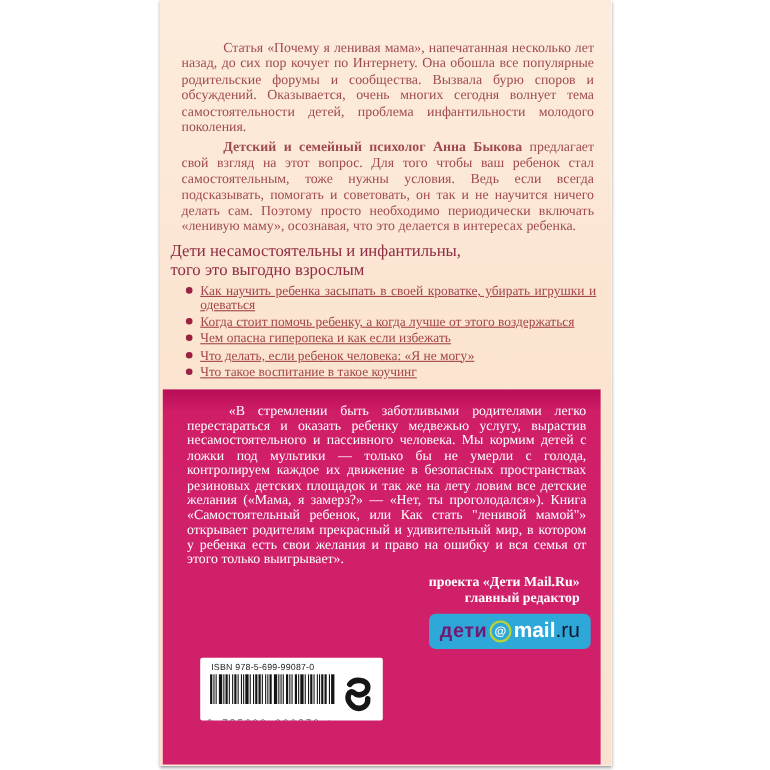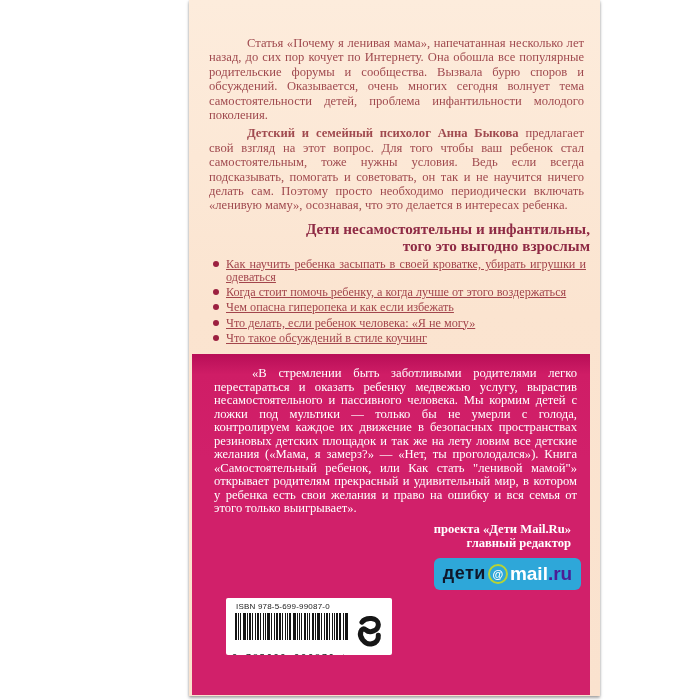--- a/index.html
+++ b/index.html
@@ -1,50 +1,50 @@
 <!DOCTYPE html>
 <html><head>
 <meta charset="utf-8">
 <style>
   html,body{margin:0;padding:0;width:700px;height:700px;background:#ffffff;overflow:hidden;}
   .stage{position:relative;width:700px;height:700px;background:#ffffff;font-family:"Liberation Serif","DejaVu Serif",serif;}
   .cover{position:absolute;left:145px;top:0;width:411px;height:696px;
          background:linear-gradient(180deg,#fdecdc 0%,#fbe4d0 45%,#fae2ce 100%);
-         box-shadow:0 2px 3px rgba(0,0,0,.35),0 0 2px rgba(0,0,0,.12);margin-left:44px;}
+         box-shadow:0 2px 3px rgba(0,0,0,.35),0 0 2px rgba(0,0,0,.12);}
   
   .intro{color:#a04a4f;font-size:12.6px;line-height:14.4px;text-align:justify;
          padding:0 16px 0 20px;}
   .intro p{margin:0;text-indent:38px;}
   .intro p.first{margin-top:36px;}
   .intro p.second{margin-top:4px;}
   .intro b{font-weight:bold;}
-  .heading{color:#8f2b45;font-weight:bold;font-size:15.2px;line-height:17px;
-           text-align:right;margin:7px 10px 0 10px;}
+  .heading{color:#8f2b45;font-weight:normal;font-size:15.2px;line-height:17px;
+           text-align:left;margin:7px 10px 0 10px;}
   .bullets{list-style:none;margin:4px 0 0 0;padding:0 14px 0 24px;
            color:#a3454c;font-size:12.2px;line-height:12.8px;text-align:justify;text-decoration:underline;}
   .bullets li{position:relative;padding-left:13px;margin-bottom:2.5px;}
   .bullets .dot{position:absolute;left:0;top:3px;width:6px;height:6px;border-radius:50%;
                 background:#9c2040;}
   
   .pink{position:absolute;left:3px;top:354px;width:398px;height:341px;
         background:linear-gradient(180deg,#b80e57 0%,#cf1d66 6%,#d1206a 30%,#d1206a 100%);}
   .quote{color:#ffffff;font-size:12.6px;line-height:13.5px;text-align:justify;
          margin:0;padding:13px 13px 0 22px;text-indent:38px;}
   .signature{color:#ffffff;font-weight:bold;font-size:12.6px;line-height:14px;
              text-align:right;padding-right:19px;margin-top:6px;}
   
   .mail-logo{width:147px;height:32px;margin:8px 9px 0 auto;background:#2ea7d9;
              border-radius:6px;display:flex;align-items:center;justify-content:center;
              font-family:"Liberation Sans","DejaVu Sans",sans-serif;}
-  .mail-logo .deti{color:#0f172a;font-size:18px;font-weight:600;letter-spacing:.5px;}
+  .mail-logo .deti{color:#701a75;font-size:18px;font-weight:600;letter-spacing:.5px;}
   .mail-logo .at-ring{display:inline-flex;align-items:center;justify-content:center;
              width:16px;height:16px;border:2.5px solid #b9d333;border-radius:50%;
              color:#ffffff;font-size:11px;font-weight:bold;margin:0 2px;}
   .mail-logo .mail{color:#ffffff;font-size:19px;font-weight:bold;}
-  .mail-logo .ru{color:#4c1d95;font-size:19px;font-weight:bold;}
+  .mail-logo .ru{color:#0f172a;font-size:19px;font-weight:normal;}
   
   .barcode-box{position:absolute;left:34px;top:244px;width:166px;height:57px;
                background:#ffffff;border-radius:2px;overflow:hidden;}
   .isbn{font-family:"Liberation Sans","DejaVu Sans",sans-serif;font-size:8px;
         color:#1a1a1a;margin:4px 0 2px 10px;letter-spacing:.2px;white-space:nowrap;}
   .bars-row{display:flex;align-items:flex-start;padding-left:9px;}
   .bars{display:flex;height:27px;align-items:stretch;}
   .bars span{background:#141414;display:block;height:100%;}
   .digits{font-family:"Liberation Mono","DejaVu Sans Mono",monospace;font-size:9px;
           color:#111;margin:1px 0 0 6px;letter-spacing:1.5px;white-space:nowrap;}
@@ -64,21 +64,21 @@
     <div class="heading">
       <span>Дети несамостоятельны и инфантильны,</span><br>
       <span>того это выгодно взрослым</span>
     </div>
 
     <ul class="bullets">
       <li><span class="dot"></span><span>Как научить ребенка засыпать в своей кроватке, убирать игрушки и одеваться</span></li>
       <li><span class="dot"></span><span>Когда стоит помочь ребенку, а когда лучше от этого воздержаться</span></li>
       <li><span class="dot"></span><span>Чем опасна гиперопека и как если избежать</span></li>
       <li><span class="dot"></span><span>Что делать, если ребенок человека: «Я не могу»</span></li>
-      <li><span class="dot"></span><span>Что такое обсуждений в стиле коучинг</span></li>
+      <li><span class="dot"></span><span>Что такое воспитание в такое коучинг</span></li>
     </ul>
 
     <div class="pink">
       <p class="quote">«В стремлении быть заботливыми родителями легко перестараться и оказать ребенку медвежью услугу, вырастив несамостоятельного и пассивного человека. Мы кормим детей с ложки под мультики — только бы не умерли с голода, контролируем каждое их движение в безопасных пространствах резиновых детских площадок и так же на лету ловим все детские желания («Мама, я замерз?» — «Нет, ты проголодался»). Книга «Самостоятельный ребенок, или Как стать "ленивой мамой"» открывает родителям прекрасный и удивительный мир, в котором у ребенка есть свои желания и право на ошибку и вся семья от этого только выигрывает».</p>
       <div class="signature">
         <div>проекта «Дети Mail.Ru»</div>
         <div>главный редактор</div>
       </div>
 
       <div class="mail-logo">

